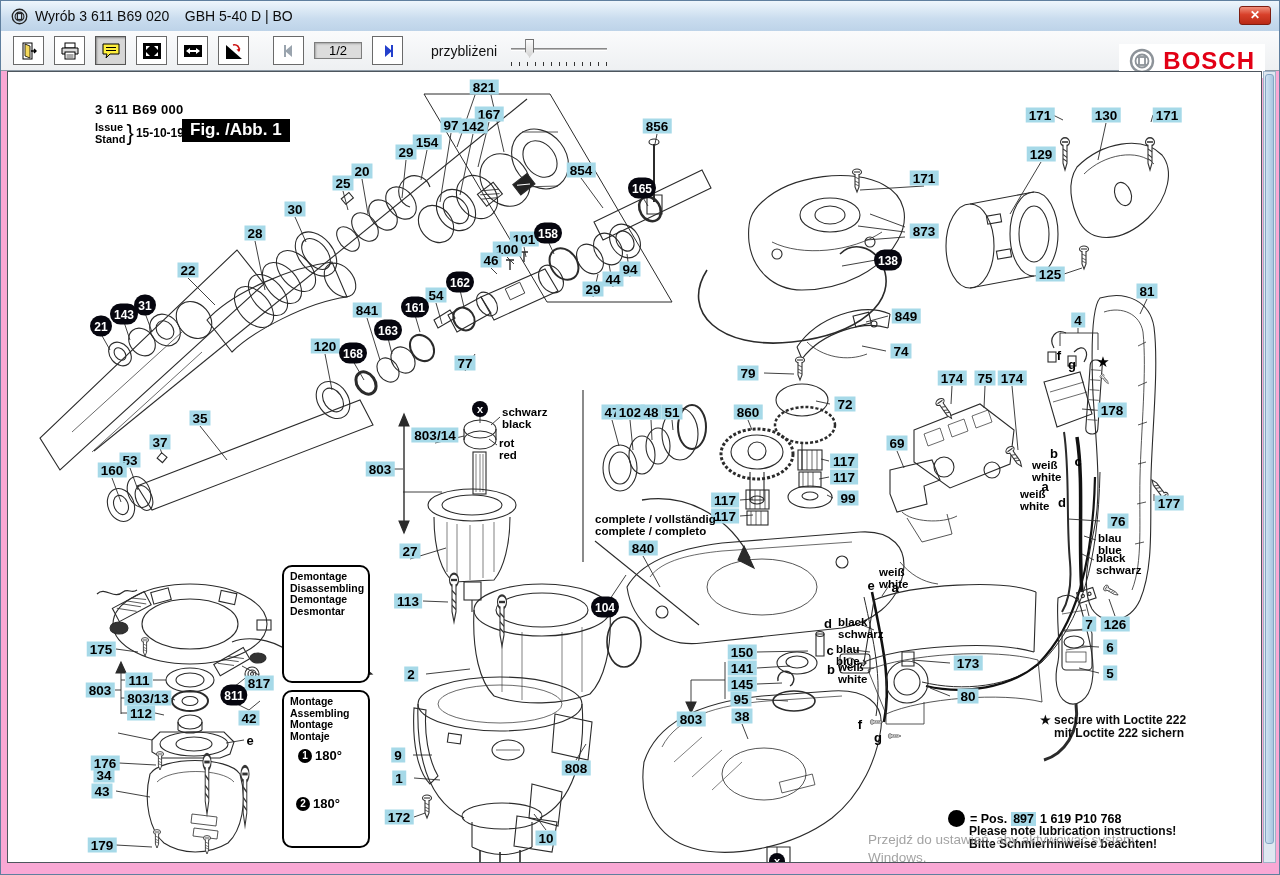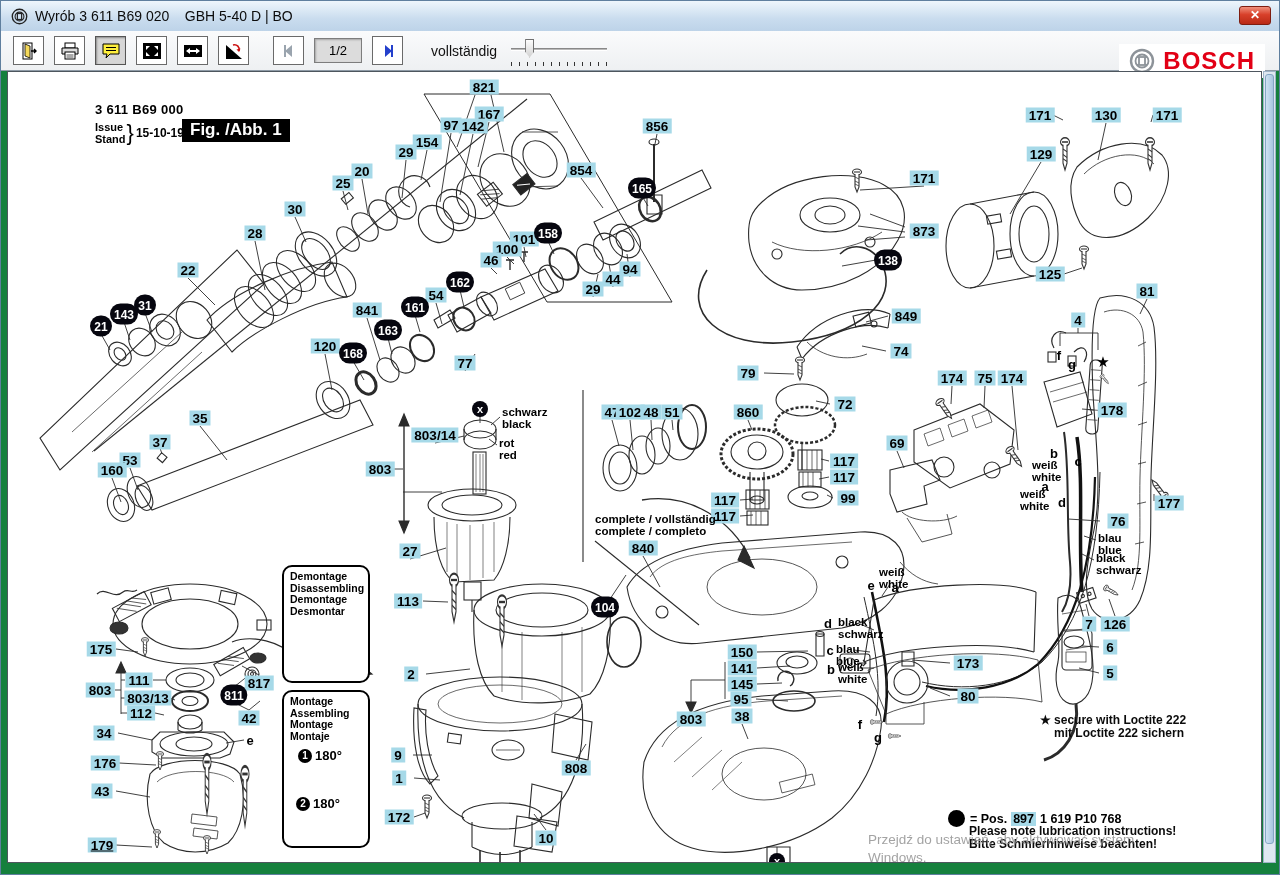--- a/index.html
+++ b/index.html
@@ -1,38 +1,38 @@
 <!DOCTYPE html>
 <html><head>
 <meta charset="utf-8">
 <style>
   * { box-sizing: border-box; margin:0; padding:0; }
   html,body { width:1280px; height:875px; overflow:hidden; }
   body { font-family:"Liberation Sans", sans-serif; background:#9fb8cf; }
-  #win { position:relative; width:1280px; height:875px; background:#15803d; border:1px solid #5f7f9e; }
+  #win { position:relative; width:1280px; height:875px; background:#f9a8d4; border:1px solid #5f7f9e; }
 
   
   #titlebar { position:absolute; left:0; top:0; width:100%; height:30px;
     background:linear-gradient(#eef6fc,#c9dcee 60%,#bdd3e8); display:flex; align-items:center;
     padding-left:10px; font-size:14px; color:#0c0c0c; }
   #app-icon { width:17px; height:17px; margin-right:7px; flex:0 0 auto; }
   #title-text { white-space:pre; }
   #close-btn { position:absolute; right:8px; top:5px; width:32px; height:19px;
     background:linear-gradient(#f0907c,#d8402a 45%,#b92a16); border:1px solid #7e1d10; border-radius:3px;
     color:#fff; font-weight:bold; font-size:12px; text-align:center; line-height:17px; cursor:pointer; }
 
   
   #toolbar { position:absolute; left:0; top:30px; width:100%; height:40px;
     background:linear-gradient(#fafbfc,#eef0f2); border-bottom:1px solid #8e9aa6;
     display:flex; align-items:center; padding-left:12px; }
   .tb-btn { width:31px; height:29px; background:#fff; border:1px solid #6a6a6a;
     display:flex; align-items:center; justify-content:center; margin-right:10px; cursor:pointer; }
   .tb-btn.pressed { background:#d6d6d6; border:1px solid #555; box-shadow:inset 1px 1px 2px rgba(0,0,0,.35); }
   .tb-sep { width:14px; }
-  #page-box { width:48px; height:25px; background:#dcdcdc; border:1px solid #7d7d7d;
+  #page-box { width:48px; height:17px; background:#dcdcdc; border:1px solid #7d7d7d;
     box-shadow:inset 1px 1px 2px rgba(0,0,0,.25); font-size:13px; display:flex; align-items:center;
     justify-content:center; margin-right:10px; }
   #zoom-label { font-size:14px; color:#111; margin:0 14px 0 18px; }
   #slider { position:relative; width:96px; height:30px; cursor:pointer; }
   #slider .track { position:absolute; left:0; right:0; top:12px; height:3px;
     background:#b9b9b9; border-top:1px solid #888; border-bottom:1px solid #fff; }
   #slider .thumb { position:absolute; left:14px; top:3px; width:9px; height:19px;
     background:linear-gradient(#fdfdfd,#d2d2d2); border:1px solid #707070;
     clip-path:polygon(0 0,100% 0,100% 70%,50% 100%,0 70%); }
   #slider .ticks { position:absolute; left:0; top:26px; width:100%; height:5px; display:flex; justify-content:space-between; }
@@ -161,21 +161,21 @@
           <rect x="3" y="2" width="2" height="12" fill="#9aa4ae"></rect>
       </svg>
     </div>
     <div id="page-box">1/2</div>
     <div class="tb-btn">
       <svg width="16" height="16" viewBox="0 0 16 16">
         <path d="M5,2 L12,8 L5,14 Z" fill="#2440cc"></path>
           <rect x="11" y="2" width="2" height="12" fill="#2440cc"></rect>
       </svg>
     </div>
-    <span id="zoom-label">vollständig</span>
+    <span id="zoom-label">przybliżeni</span>
     <div id="slider">
       <div class="track"></div>
       <div class="thumb"></div>
       <div class="ticks">
           <i></i>
           <i></i>
           <i></i>
           <i></i>
           <i></i>
           <i></i>
@@ -686,24 +686,24 @@
           <div class="tag" style="left: 966px; top: 694px;">80</div>
           <div class="tag" style="left: 1087px; top: 622px;">7</div>
           <div class="tag" style="left: 1113px; top: 622px;">126</div>
           <div class="tag" style="left: 1108px; top: 645px;">6</div>
           <div class="tag" style="left: 1108px; top: 671px;">5</div>
           <div class="tag" style="left: 99px; top: 647px;">175</div>
           <div class="tag" style="left: 137px; top: 678px;">111</div>
           <div class="tag" style="left: 98px; top: 688px;">803</div>
           <div class="tag" style="left: 146px; top: 696px;">803/13</div>
           <div class="tag" style="left: 139px; top: 711px;">112</div>
-          <div class="tag" style="left: 102px; top: 731px; text-align: center;">34</div>
+          <div class="tag" style="left: 102px; top: 773px; text-align: center;">34</div>
           <div class="tag" style="left: 103px; top: 761px;">176</div>
           <div class="tag" style="left: 100px; top: 789px;">43</div>
-          <div class="tag" style="left: 100px; top: 843px; text-decoration: underline;">179</div>
+          <div class="tag" style="left: 100px; top: 843px;">179</div>
           <div class="tag" style="left: 257px; top: 681px;">817</div>
           <div class="tag" style="left: 247px; top: 716px;">42</div>
           <div class="tag" style="left: 406px; top: 599px;">113</div>
           <div class="tag" style="left: 409px; top: 672px;">2</div>
           <div class="tag" style="left: 396px; top: 753px;">9</div>
           <div class="tag" style="left: 397px; top: 776px;">1</div>
           <div class="tag" style="left: 397px; top: 815px;">172</div>
           <div class="tag" style="left: 574px; top: 766px;">808</div>
           <div class="tag" style="left: 544px; top: 836px;">10</div>
           <div class="badge" style="left: 640px; top: 186px;">165</div>

